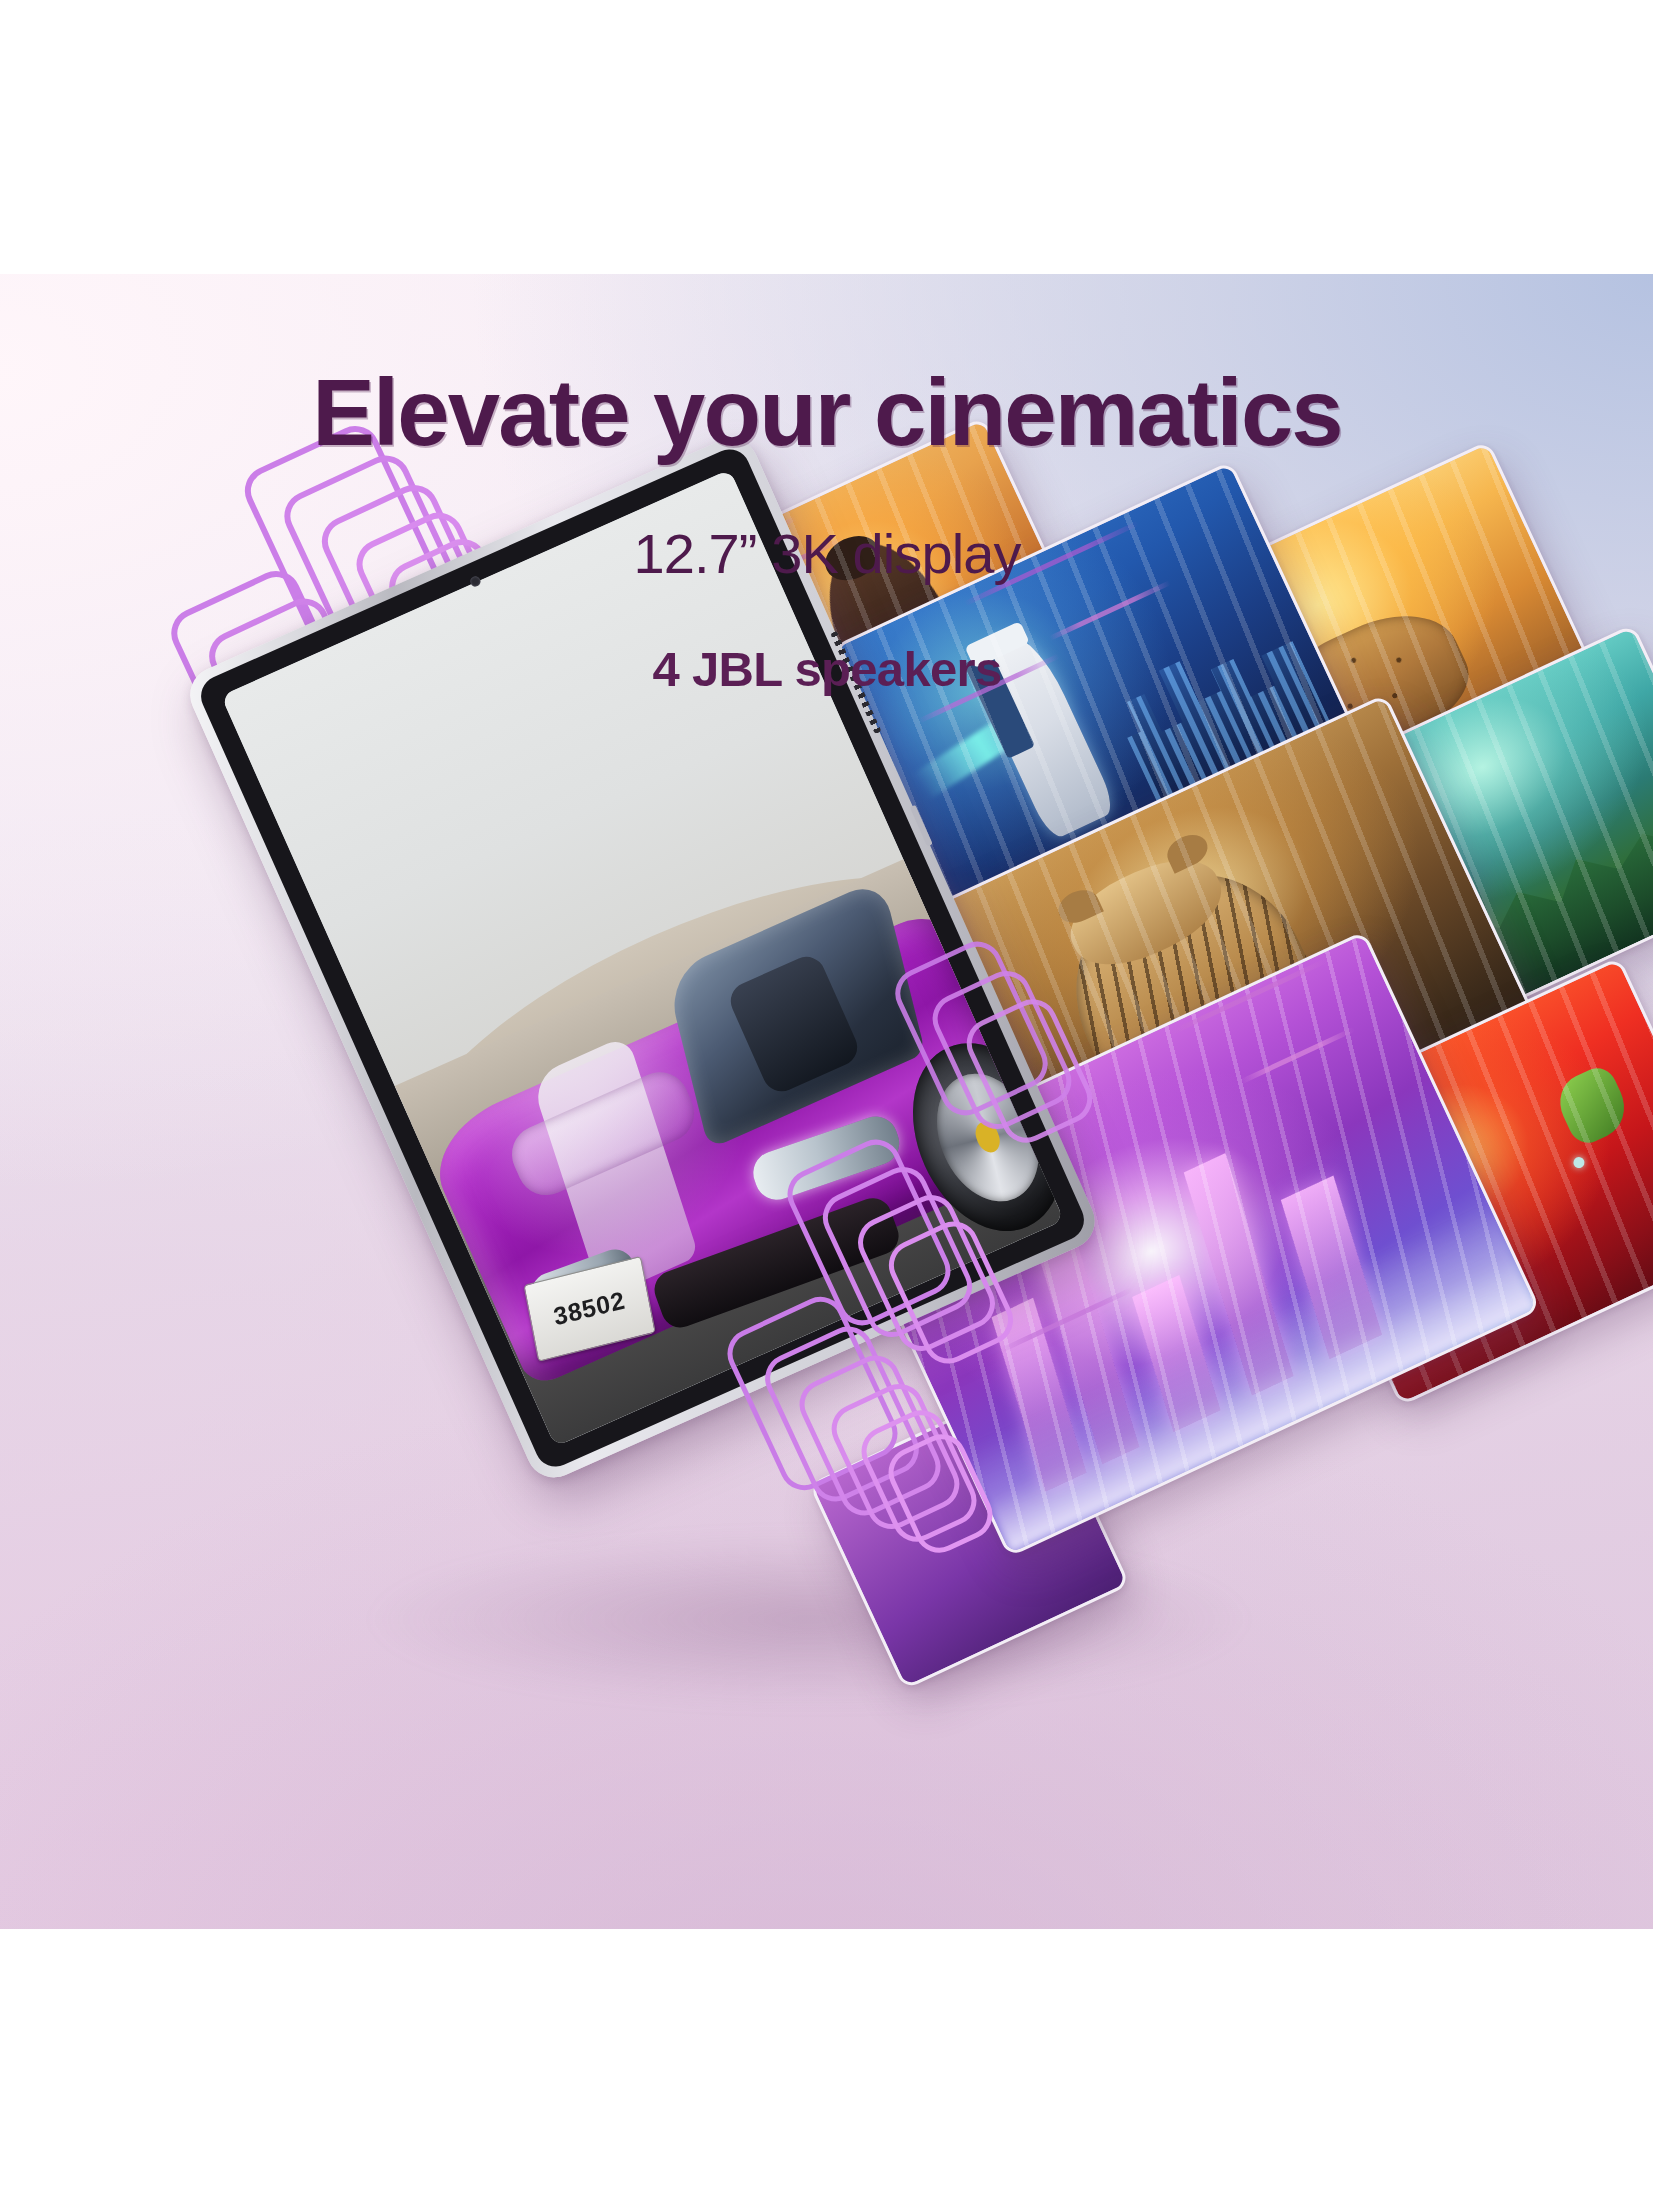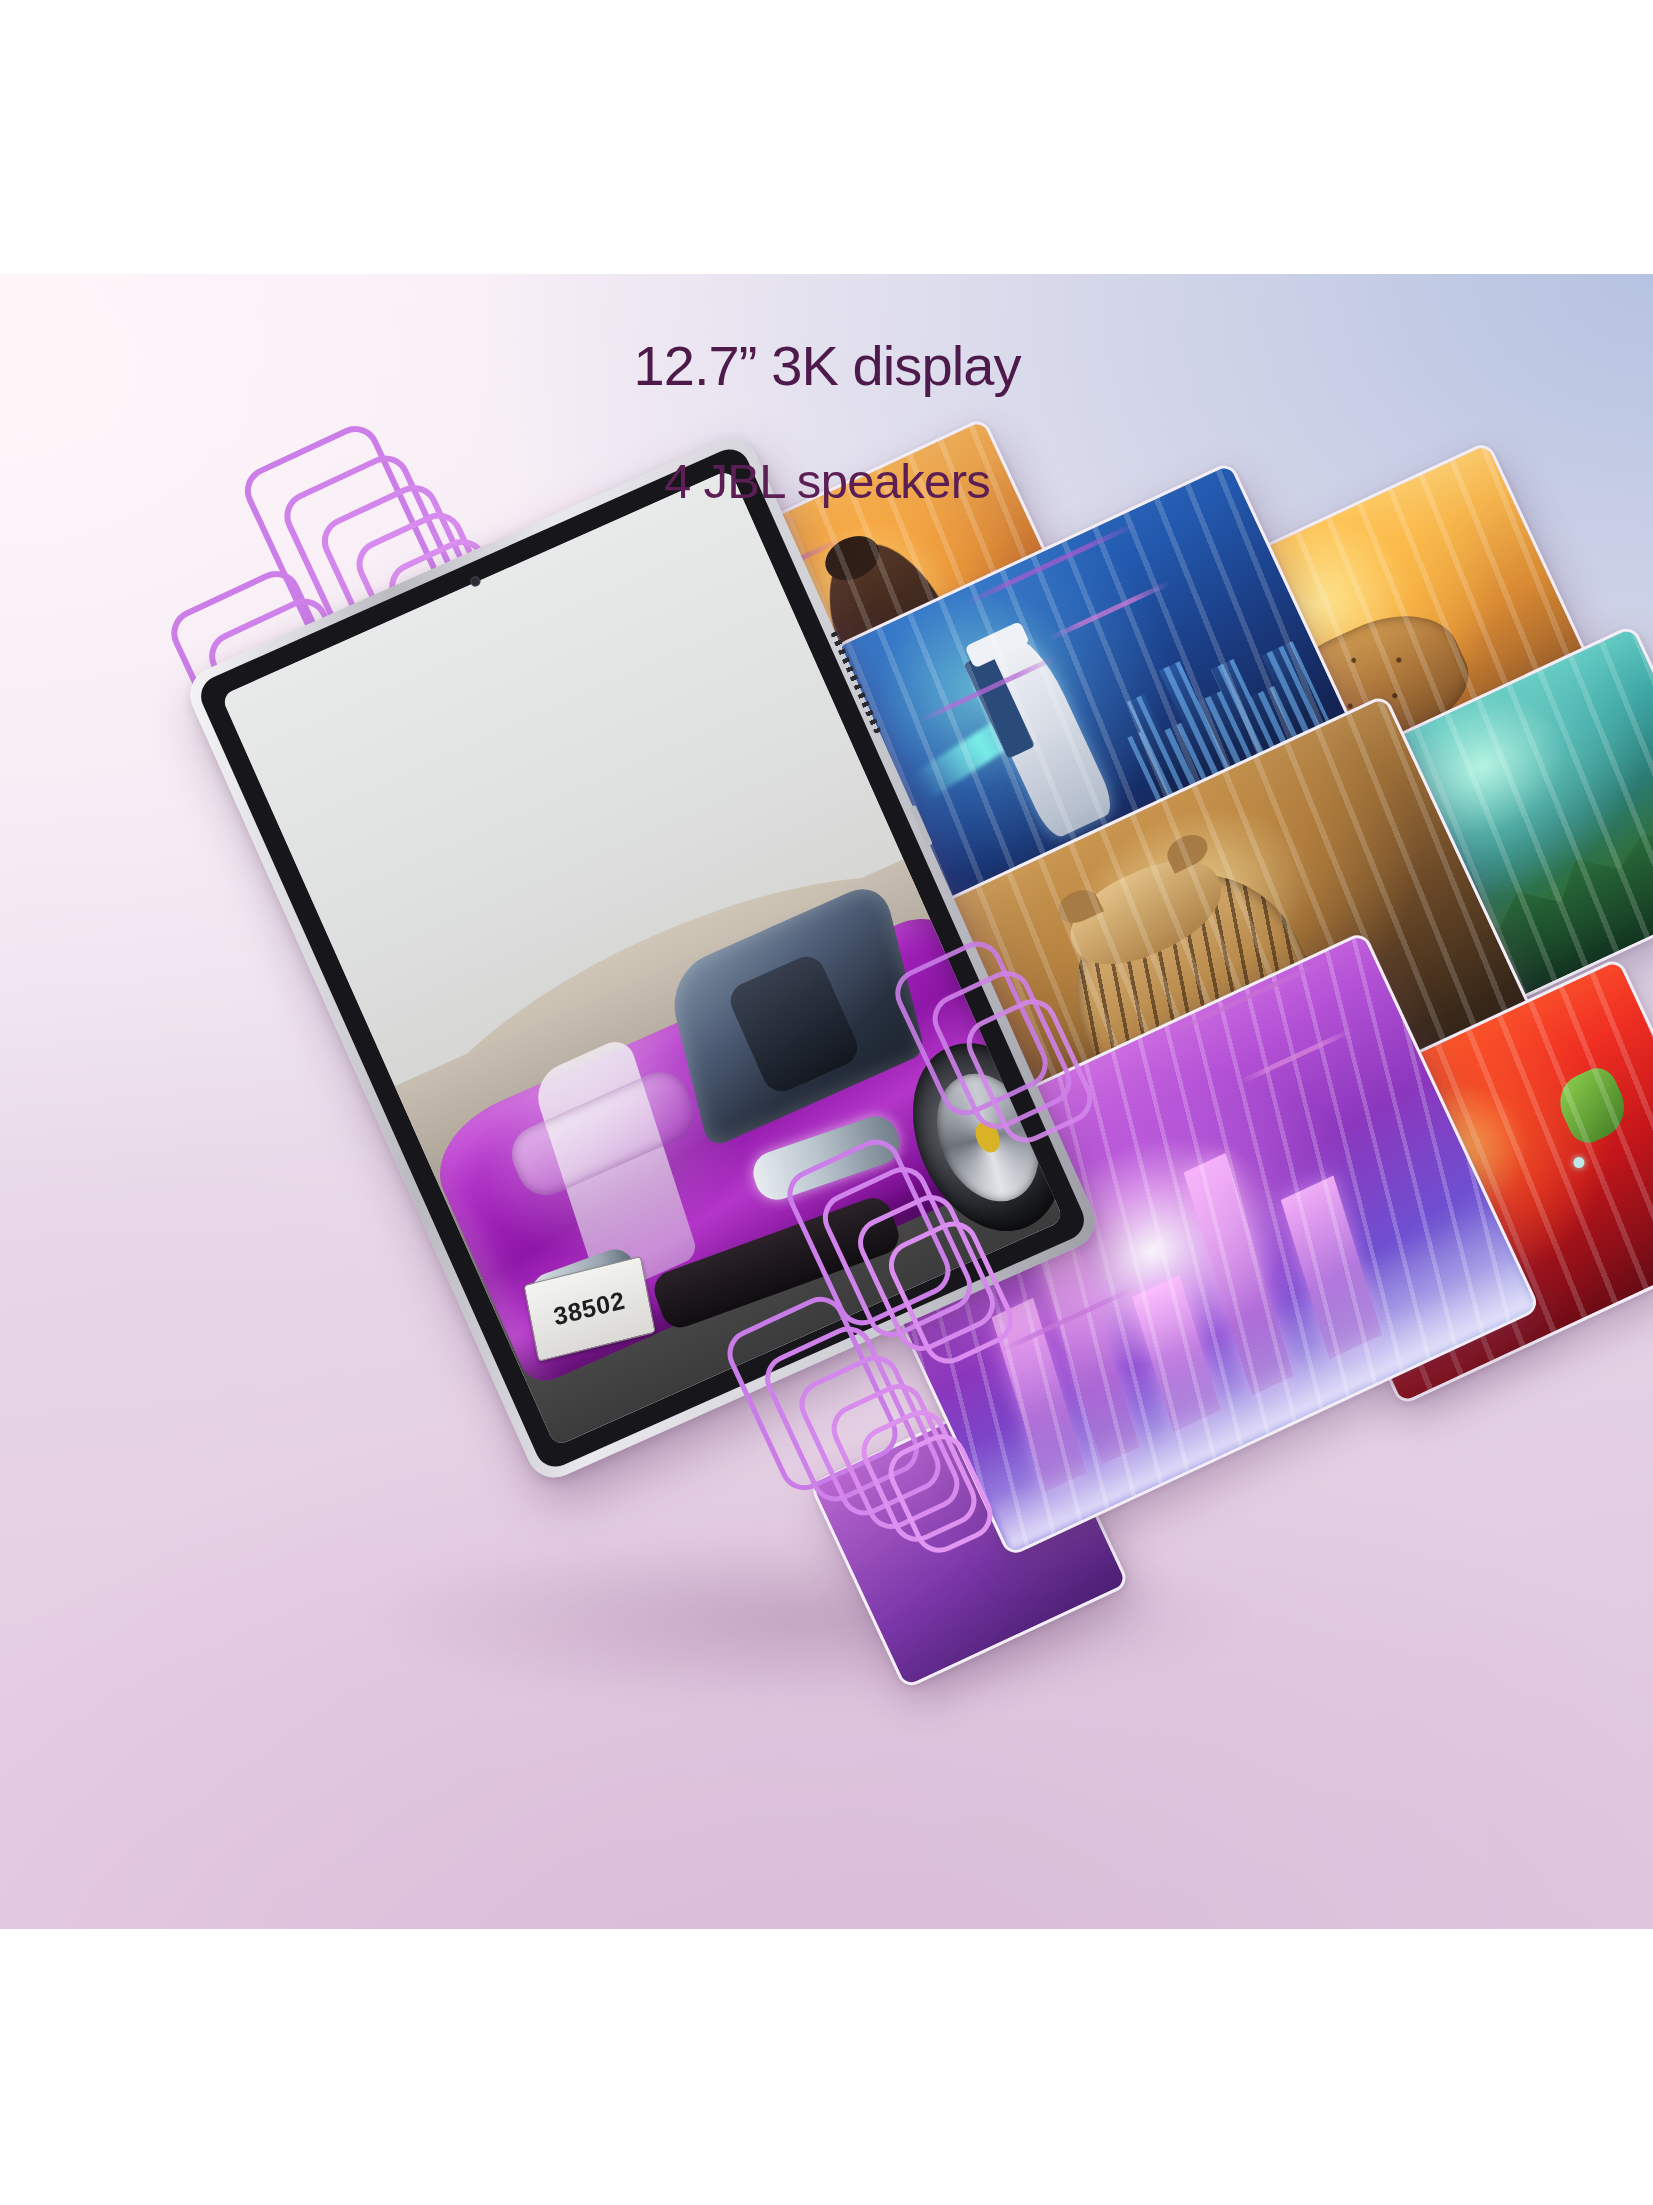--- a/index.html
+++ b/index.html
@@ -36,21 +36,21 @@
     text-shadow:1.5px 2.2px 0 rgba(78,26,76,.30);
   }
   .subline{
     margin:0;padding-top:63px;
     font-size:56px;line-height:1.05;font-weight:400;letter-spacing:-0.9px;
     color:#4e1a4c;
     text-align:center;
   }
   .speakers{
     margin:0;padding-top:60px;
-    font-size:49px;line-height:1.05;font-weight:400;letter-spacing:-0.7px;
+    font-size:49px;line-height:1.05;font-weight:700;letter-spacing:-0.7px;
     color:#5b1f55;
   }
 
   
   .dolby{
     margin:0 auto;padding-top:16px;
     display:flex;align-items:center;justify-content:center;gap:12.5px;
   }
   .dolby-mark{display:block;width:82px;height:46px;}
   .dolby-word{
@@ -545,20 +545,21 @@
       <div class="wire b" style="left:847px;top:1116px;width:87px;height:123px;border-color:#d88bed;transform:rotate(-25deg);"></div>
       <div class="wire b" style="left:875px;top:1141px;width:78px;height:112px;border-color:#dd91ef;transform:rotate(-25deg);"></div>
       <div class="wire b" style="left:900px;top:1164px;width:71px;height:101px;border-color:#e196f1;transform:rotate(-25deg);"></div>
 
       <div class="wire b" style="left:915px;top:676px;width:103px;height:147px;border-color:#c97ce7;transform:rotate(-25deg);opacity:.9;"></div>
       <div class="wire b" style="left:950px;top:704px;width:94px;height:134px;border-color:#ce81e9;transform:rotate(-25deg);opacity:.9;"></div>
       <div class="wire b" style="left:982px;top:731px;width:85px;height:122px;border-color:#d386eb;transform:rotate(-25deg);opacity:.9;"></div>
     </div>
 
     <div class="copy">
+      <h1 class="headline">Elevate your cinematics</h1>
       <p class="subline">12.7” 3K display</p>
       <p class="speakers">4 JBL speakers</p>
 
     </div>
 
   </div>
 </div>
 
 
 </body></html>

